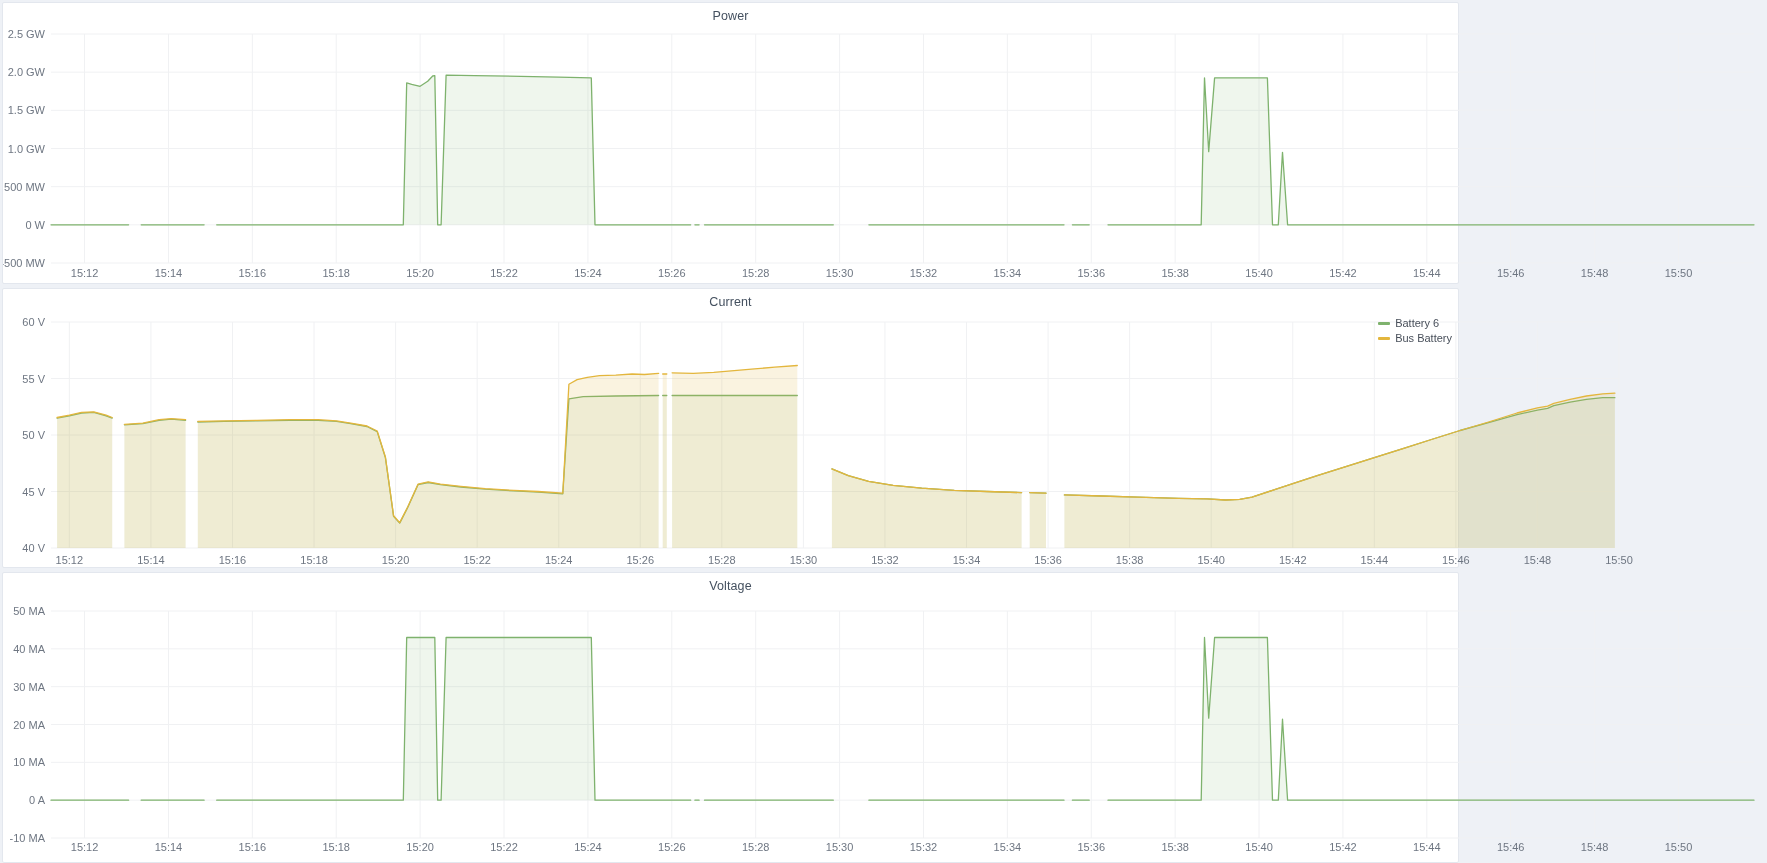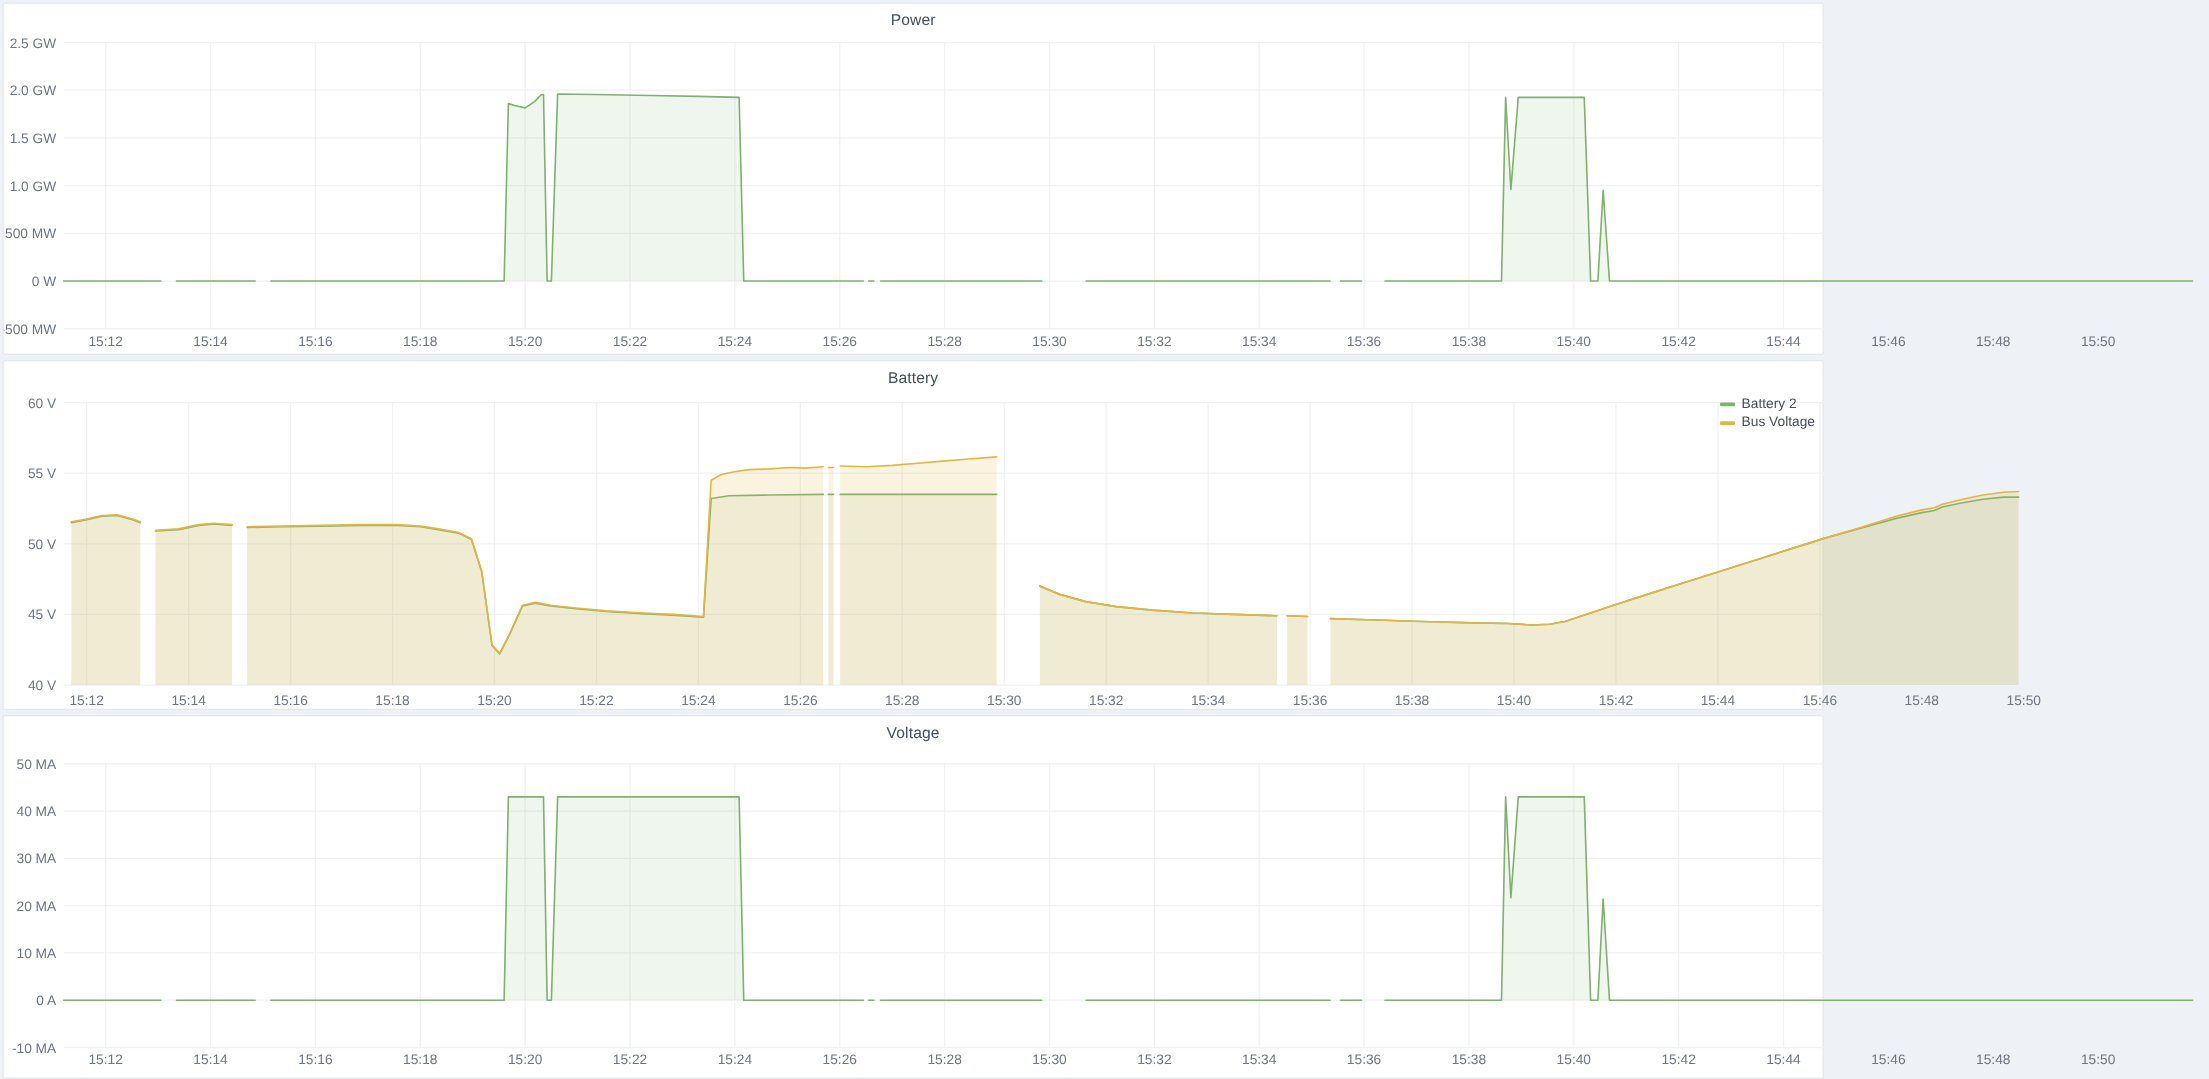--- a/index.html
+++ b/index.html
@@ -89,21 +89,21 @@
         <path d="M865.9 221.8L1061.0 221.8L1061.0 221.8L865.9 221.8Z" fill="rgba(126,178,109,0.12)" stroke="none"></path>
         <path d="M865.9 221.8L1061.0 221.8" fill="none" stroke="#7eb26d" stroke-width="1.3" stroke-linejoin="round" stroke-linecap="round"></path>
         <path d="M1069.4 221.8L1086.2 221.8L1086.2 221.8L1069.4 221.8Z" fill="rgba(126,178,109,0.12)" stroke="none"></path>
         <path d="M1069.4 221.8L1086.2 221.8" fill="none" stroke="#7eb26d" stroke-width="1.3" stroke-linejoin="round" stroke-linecap="round"></path>
         <path d="M1105.0 221.8L1198.2 221.8L1201.5 74.9L1205.7 148.6L1211.6 74.9L1264.4 74.9L1269.5 221.8L1275.3 221.8L1279.5 149.3L1284.6 221.8L1751.0 221.8L1751.0 221.8L1105.0 221.8Z" fill="rgba(126,178,109,0.12)" stroke="none"></path>
         <path d="M1105.0 221.8L1198.2 221.8L1201.5 74.9L1205.7 148.6L1211.6 74.9L1264.4 74.9L1269.5 221.8L1275.3 221.8L1279.5 149.3L1284.6 221.8L1751.0 221.8" fill="none" stroke="#7eb26d" stroke-width="1.3" stroke-linejoin="round" stroke-linecap="round"></path>
       </svg>
   </div>
 
   <div class="panel" id="panel-1" style="height:280px;">
-    <div class="panel-title">Battery</div>
+    <div class="panel-title">Current</div>
     <svg class="chart" width="1763" height="280" viewBox="0 0 1763 280">
         <line x1="48" y1="33" x2="1616" y2="33" stroke="#f0f1f3" stroke-width="1"></line>
         <text x="42" y="37" text-anchor="end" fill="#6e7682" font-size="11px" font-family="&quot;Liberation Sans&quot;,sans-serif">60 V</text>
         <line x1="48" y1="89.5" x2="1616" y2="89.5" stroke="#f0f1f3" stroke-width="1"></line>
         <text x="42" y="93.5" text-anchor="end" fill="#6e7682" font-size="11px" font-family="&quot;Liberation Sans&quot;,sans-serif">55 V</text>
         <line x1="48" y1="146" x2="1616" y2="146" stroke="#f0f1f3" stroke-width="1"></line>
         <text x="42" y="150" text-anchor="end" fill="#6e7682" font-size="11px" font-family="&quot;Liberation Sans&quot;,sans-serif">50 V</text>
         <line x1="48" y1="202.5" x2="1616" y2="202.5" stroke="#f0f1f3" stroke-width="1"></line>
         <text x="42" y="206.5" text-anchor="end" fill="#6e7682" font-size="11px" font-family="&quot;Liberation Sans&quot;,sans-serif">45 V</text>
         <line x1="48" y1="259" x2="1616" y2="259" stroke="#f0f1f3" stroke-width="1"></line>
@@ -177,25 +177,25 @@
         <path d="M828.9 179.9L845.3 186.7L865.6 192.3L890.1 196.3L918.7 199.1L951.3 201.4L983.9 202.5L1018.6 203.6L1018.6 259.0L828.9 259.0Z" fill="rgba(227,182,61,0.16)" stroke="none"></path>
         <path d="M828.9 179.9L845.3 186.7L865.6 192.3L890.1 196.3L918.7 199.1L951.3 201.4L983.9 202.5L1018.6 203.6" fill="none" stroke="#e3b63d" stroke-width="1.3" stroke-linejoin="round" stroke-linecap="round"></path>
         <path d="M1026.7 203.6L1043.0 204.2L1043.0 259.0L1026.7 259.0Z" fill="rgba(227,182,61,0.16)" stroke="none"></path>
         <path d="M1026.7 203.6L1043.0 204.2" fill="none" stroke="#e3b63d" stroke-width="1.3" stroke-linejoin="round" stroke-linecap="round"></path>
         <path d="M1061.4 205.9L1098.1 207.0L1134.8 208.2L1175.6 209.3L1204.1 209.8L1222.5 211.0L1236.7 210.4L1249.0 208.2L1269.4 201.4L1289.8 194.6L1314.2 186.7L1342.8 177.6L1371.3 168.6L1399.9 159.6L1428.4 150.5L1457.0 141.5L1485.5 133.0L1514.0 124.0L1534.4 118.9L1544.6 117.2L1550.8 114.4L1567.1 110.4L1583.4 107.0L1599.7 104.8L1611.9 104.2L1611.9 259.0L1061.4 259.0Z" fill="rgba(227,182,61,0.16)" stroke="none"></path>
         <path d="M1061.4 205.9L1098.1 207.0L1134.8 208.2L1175.6 209.3L1204.1 209.8L1222.5 211.0L1236.7 210.4L1249.0 208.2L1269.4 201.4L1289.8 194.6L1314.2 186.7L1342.8 177.6L1371.3 168.6L1399.9 159.6L1428.4 150.5L1457.0 141.5L1485.5 133.0L1514.0 124.0L1534.4 118.9L1544.6 117.2L1550.8 114.4L1567.1 110.4L1583.4 107.0L1599.7 104.8L1611.9 104.2" fill="none" stroke="#e3b63d" stroke-width="1.3" stroke-linejoin="round" stroke-linecap="round"></path>
       </svg>
     <div class="legend">
       <div class="legend-item">
         <span class="swatch" style="background: rgb(126, 178, 109);"></span>
-        <span>Battery 2</span>
+        <span>Battery 6</span>
       </div>
       <div class="legend-item">
         <span class="swatch" style="background: rgb(227, 182, 61);"></span>
-        <span>Bus Voltage</span>
+        <span>Bus Battery</span>
       </div>
     </div>
   </div>
 
   <div class="panel" id="panel-2" style="height:291px;">
     <div class="panel-title">Voltage</div>
     <svg class="chart" width="1763" height="291" viewBox="0 0 1763 291">
         <line x1="48" y1="38" x2="1751" y2="38" stroke="#f0f1f3" stroke-width="1"></line>
         <text x="42" y="42" text-anchor="end" fill="#6e7682" font-size="11px" font-family="&quot;Liberation Sans&quot;,sans-serif">50 MA</text>
         <line x1="48" y1="75.83333333333334" x2="1751" y2="75.83333333333334" stroke="#f0f1f3" stroke-width="1"></line>

